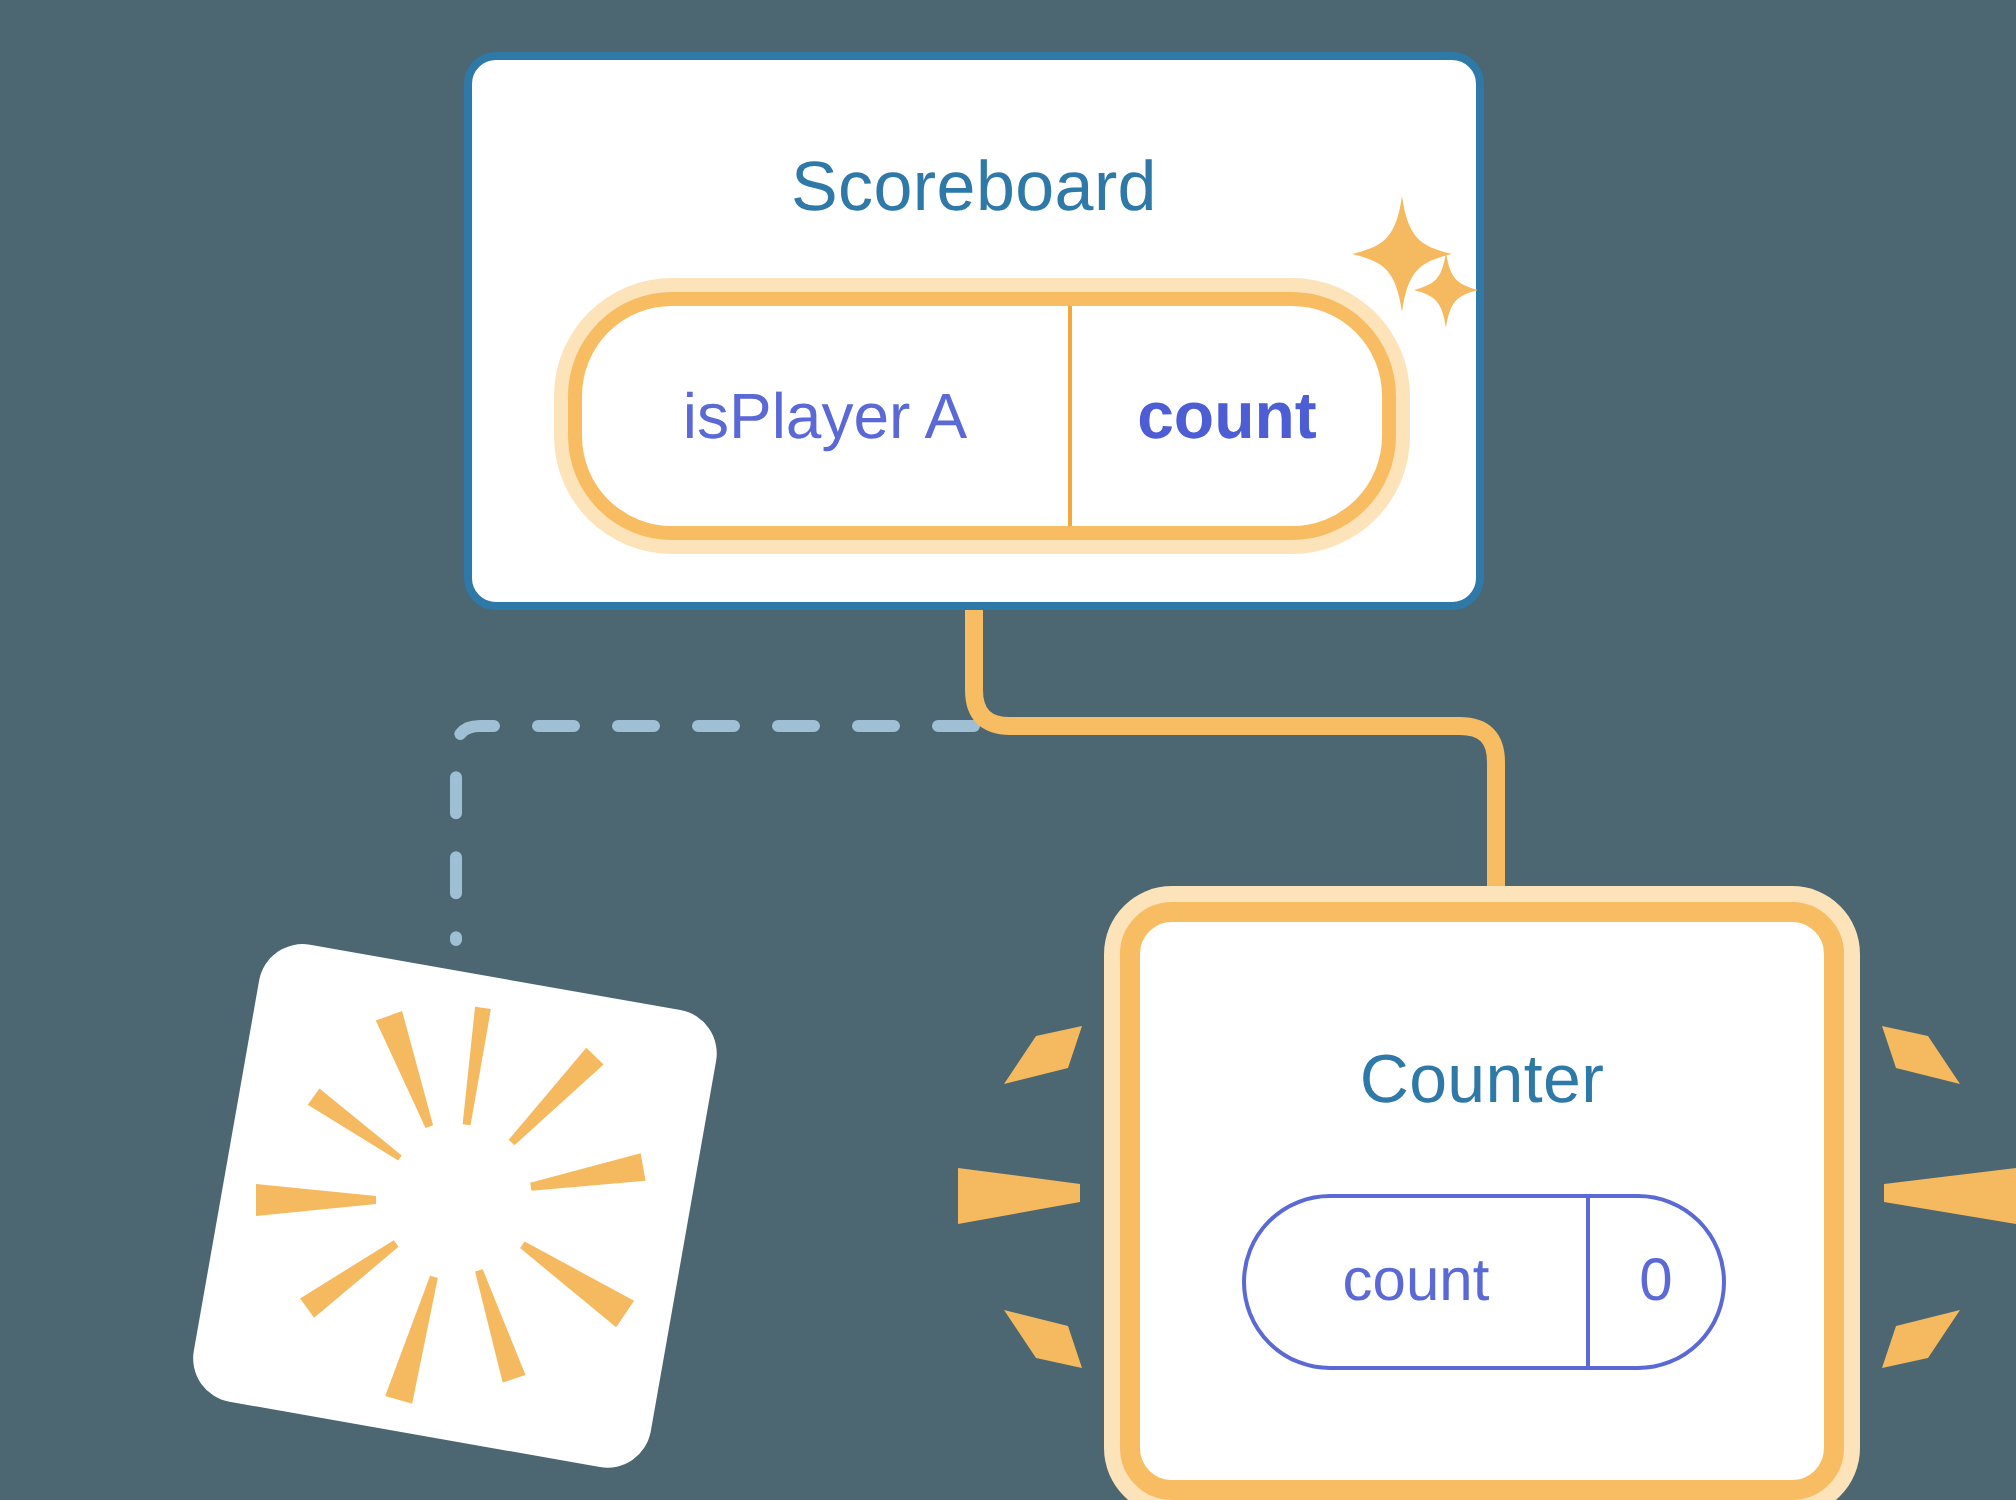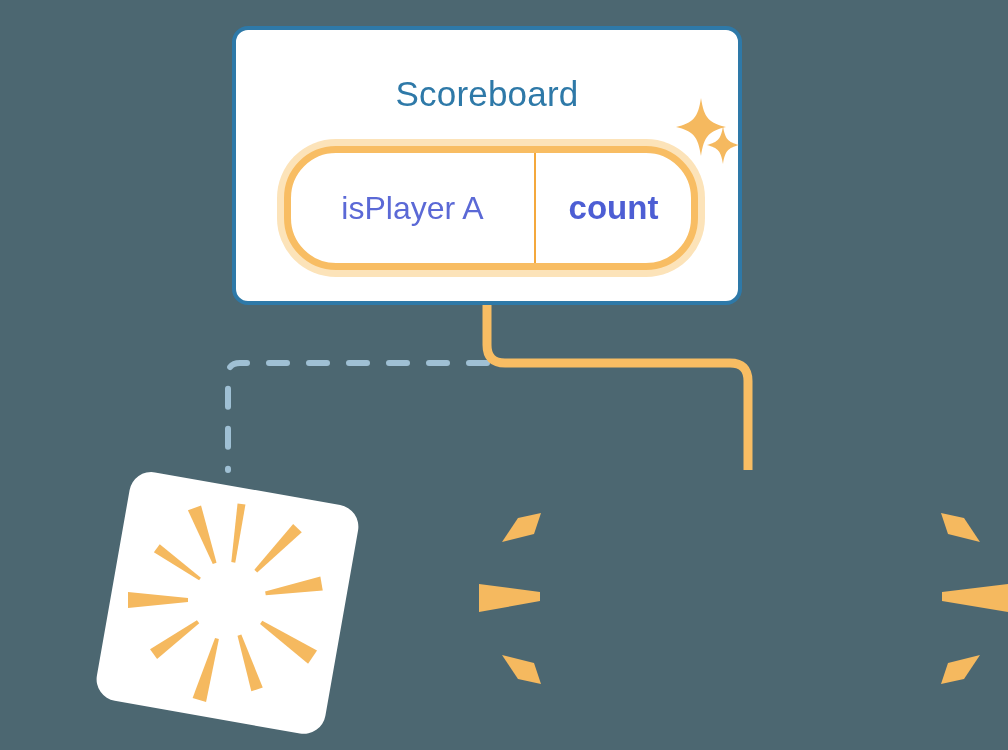--- a/index.html
+++ b/index.html
@@ -231,14 +231,23 @@
     </div>
   </div>
 
   <svg class="layer" id="sparkle-layer" viewBox="0 0 1008 750" fill="#f5b95f">
     <path d="M 701 98 C 704 118 709 123 726 127 C 709 131 704 136 701 156
              C 698 136 693 131 676 127 C 693 123 698 118 701 98 Z"></path>
     <path d="M 723 126 C 725 139 728 142 739 145 C 728 148 725 151 723 164
              C 721 151 718 148 707 145 C 718 142 721 139 723 126 Z"></path>
   </svg>
 
+  <div class="card-counter">
+    <div class="card-title-blue">Counter</div>
+
+    <div class="pill-plain">
+      <div class="seg seg-key">count</div>
+      <div class="divider"></div>
+      <div class="seg seg-val">0</div>
+    </div>
+  </div>
 
 </div>
 
 </body></html>

